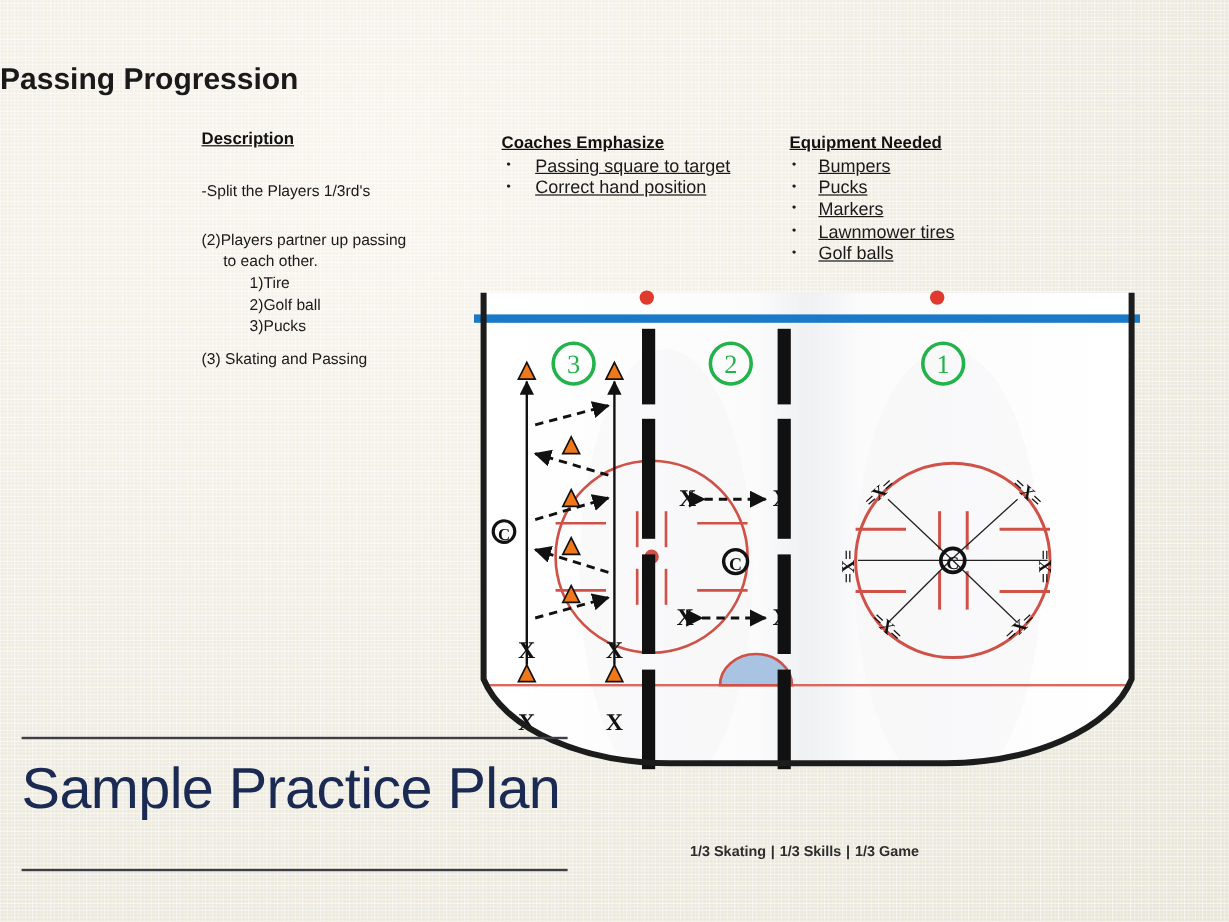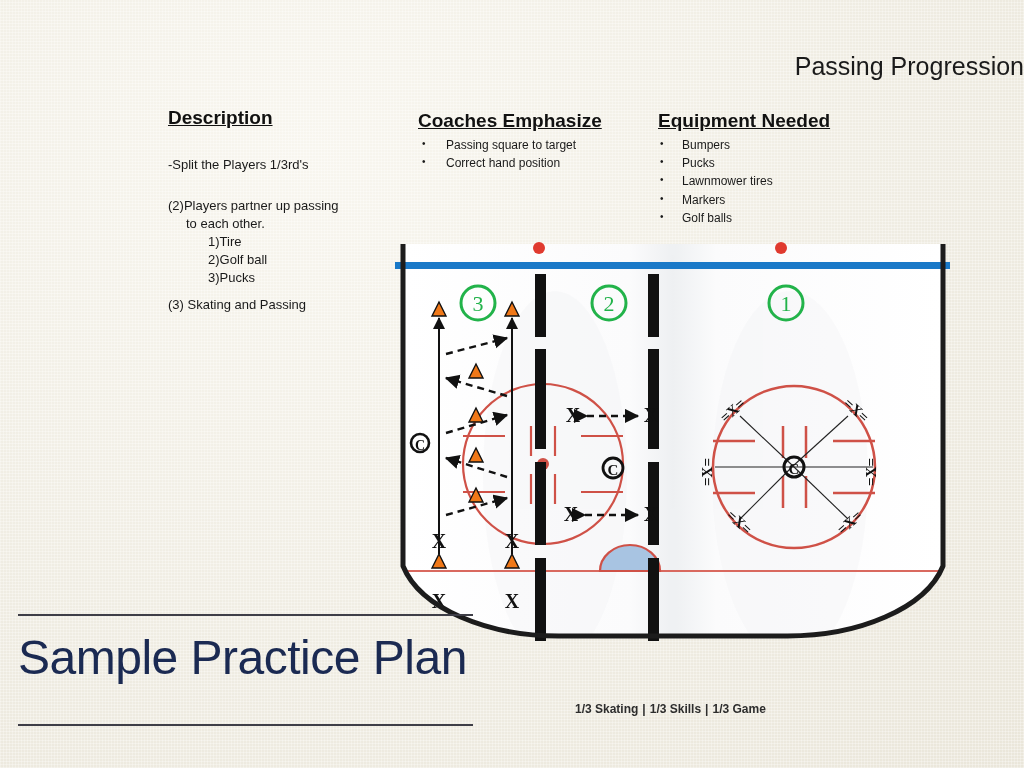--- a/index.html
+++ b/index.html
@@ -25,31 +25,31 @@
       repeating-linear-gradient(90deg, rgba(255,255,255,0.5) 0px, rgba(255,255,255,0.0) 1px, rgba(0,0,0,0.010) 2px, rgba(255,255,255,0.0) 3px),
       radial-gradient(ellipse at 30% 20%, #faf8f1 0%, #f1eee4 60%, #ece8dc 100%);
     overflow: hidden;
   }
 
   
   #title {
     position: absolute;
     left: 0; right: 0;
     top: 52px;
-    text-align: right;
+    text-align: left;
     font-size: 25px;
-    font-weight: normal;
+    font-weight: bold;
     color: #1a1a1a;
     letter-spacing: 0px;
   }
 
   
   .col-head {
     font-weight: bold;
-    font-size: 19px;
+    font-size: 14px;
     color: #111;
     text-decoration: underline;
     white-space: nowrap;
   }
   .body-text {
     font-size: 13px;
     color: #1a1a1a;
     line-height: 18px;
   }
 
@@ -81,25 +81,26 @@
     left: 658px;
     top: 110px;
     width: 200px;
   }
   ul.bullets {
     list-style: none;
     margin: 4px 0 0 0;
     padding: 0;
   }
   ul.bullets li {
-    font-size: 12px;
+    font-size: 15px;
     color: #1a1a1a;
     line-height: 18.2px;
     position: relative;
     padding-left: 28px;
+    text-decoration: underline;
   }
   ul.bullets li::before {
     content: "\2022";
     position: absolute;
     left: 4px;
     top: -1px;
     font-size: 10px;
     color: #1a1a1a;
   }
   #col-equipment ul.bullets li { padding-left: 24px; }
@@ -185,22 +186,22 @@
       <li>Passing square to target</li>
       <li>Correct hand position</li>
     </ul>
   </div>
 
   <div id="col-equipment">
     <div class="col-head">Equipment Needed</div>
     <ul class="bullets">
       <li>Bumpers</li>
       <li>Pucks</li>
+      <li>Markers</li>
       <li>Lawnmower tires</li>
-      <li>Markers</li>
       <li>Golf balls</li>
     </ul>
   </div>
 
   <div id="rink-wrap">
     <svg id="rink-svg" width="555" height="412" viewBox="0 0 555 412" xmlns="http://www.w3.org/2000/svg">
       <defs>
         <clipPath id="rinkClip">
           <path d="M 8 8 L 8 330 A 160 90 0 0 0 168 400 L 388 400 A 160 90 0 0 0 548 330 L 548 8 Z"></path>
         </clipPath>

